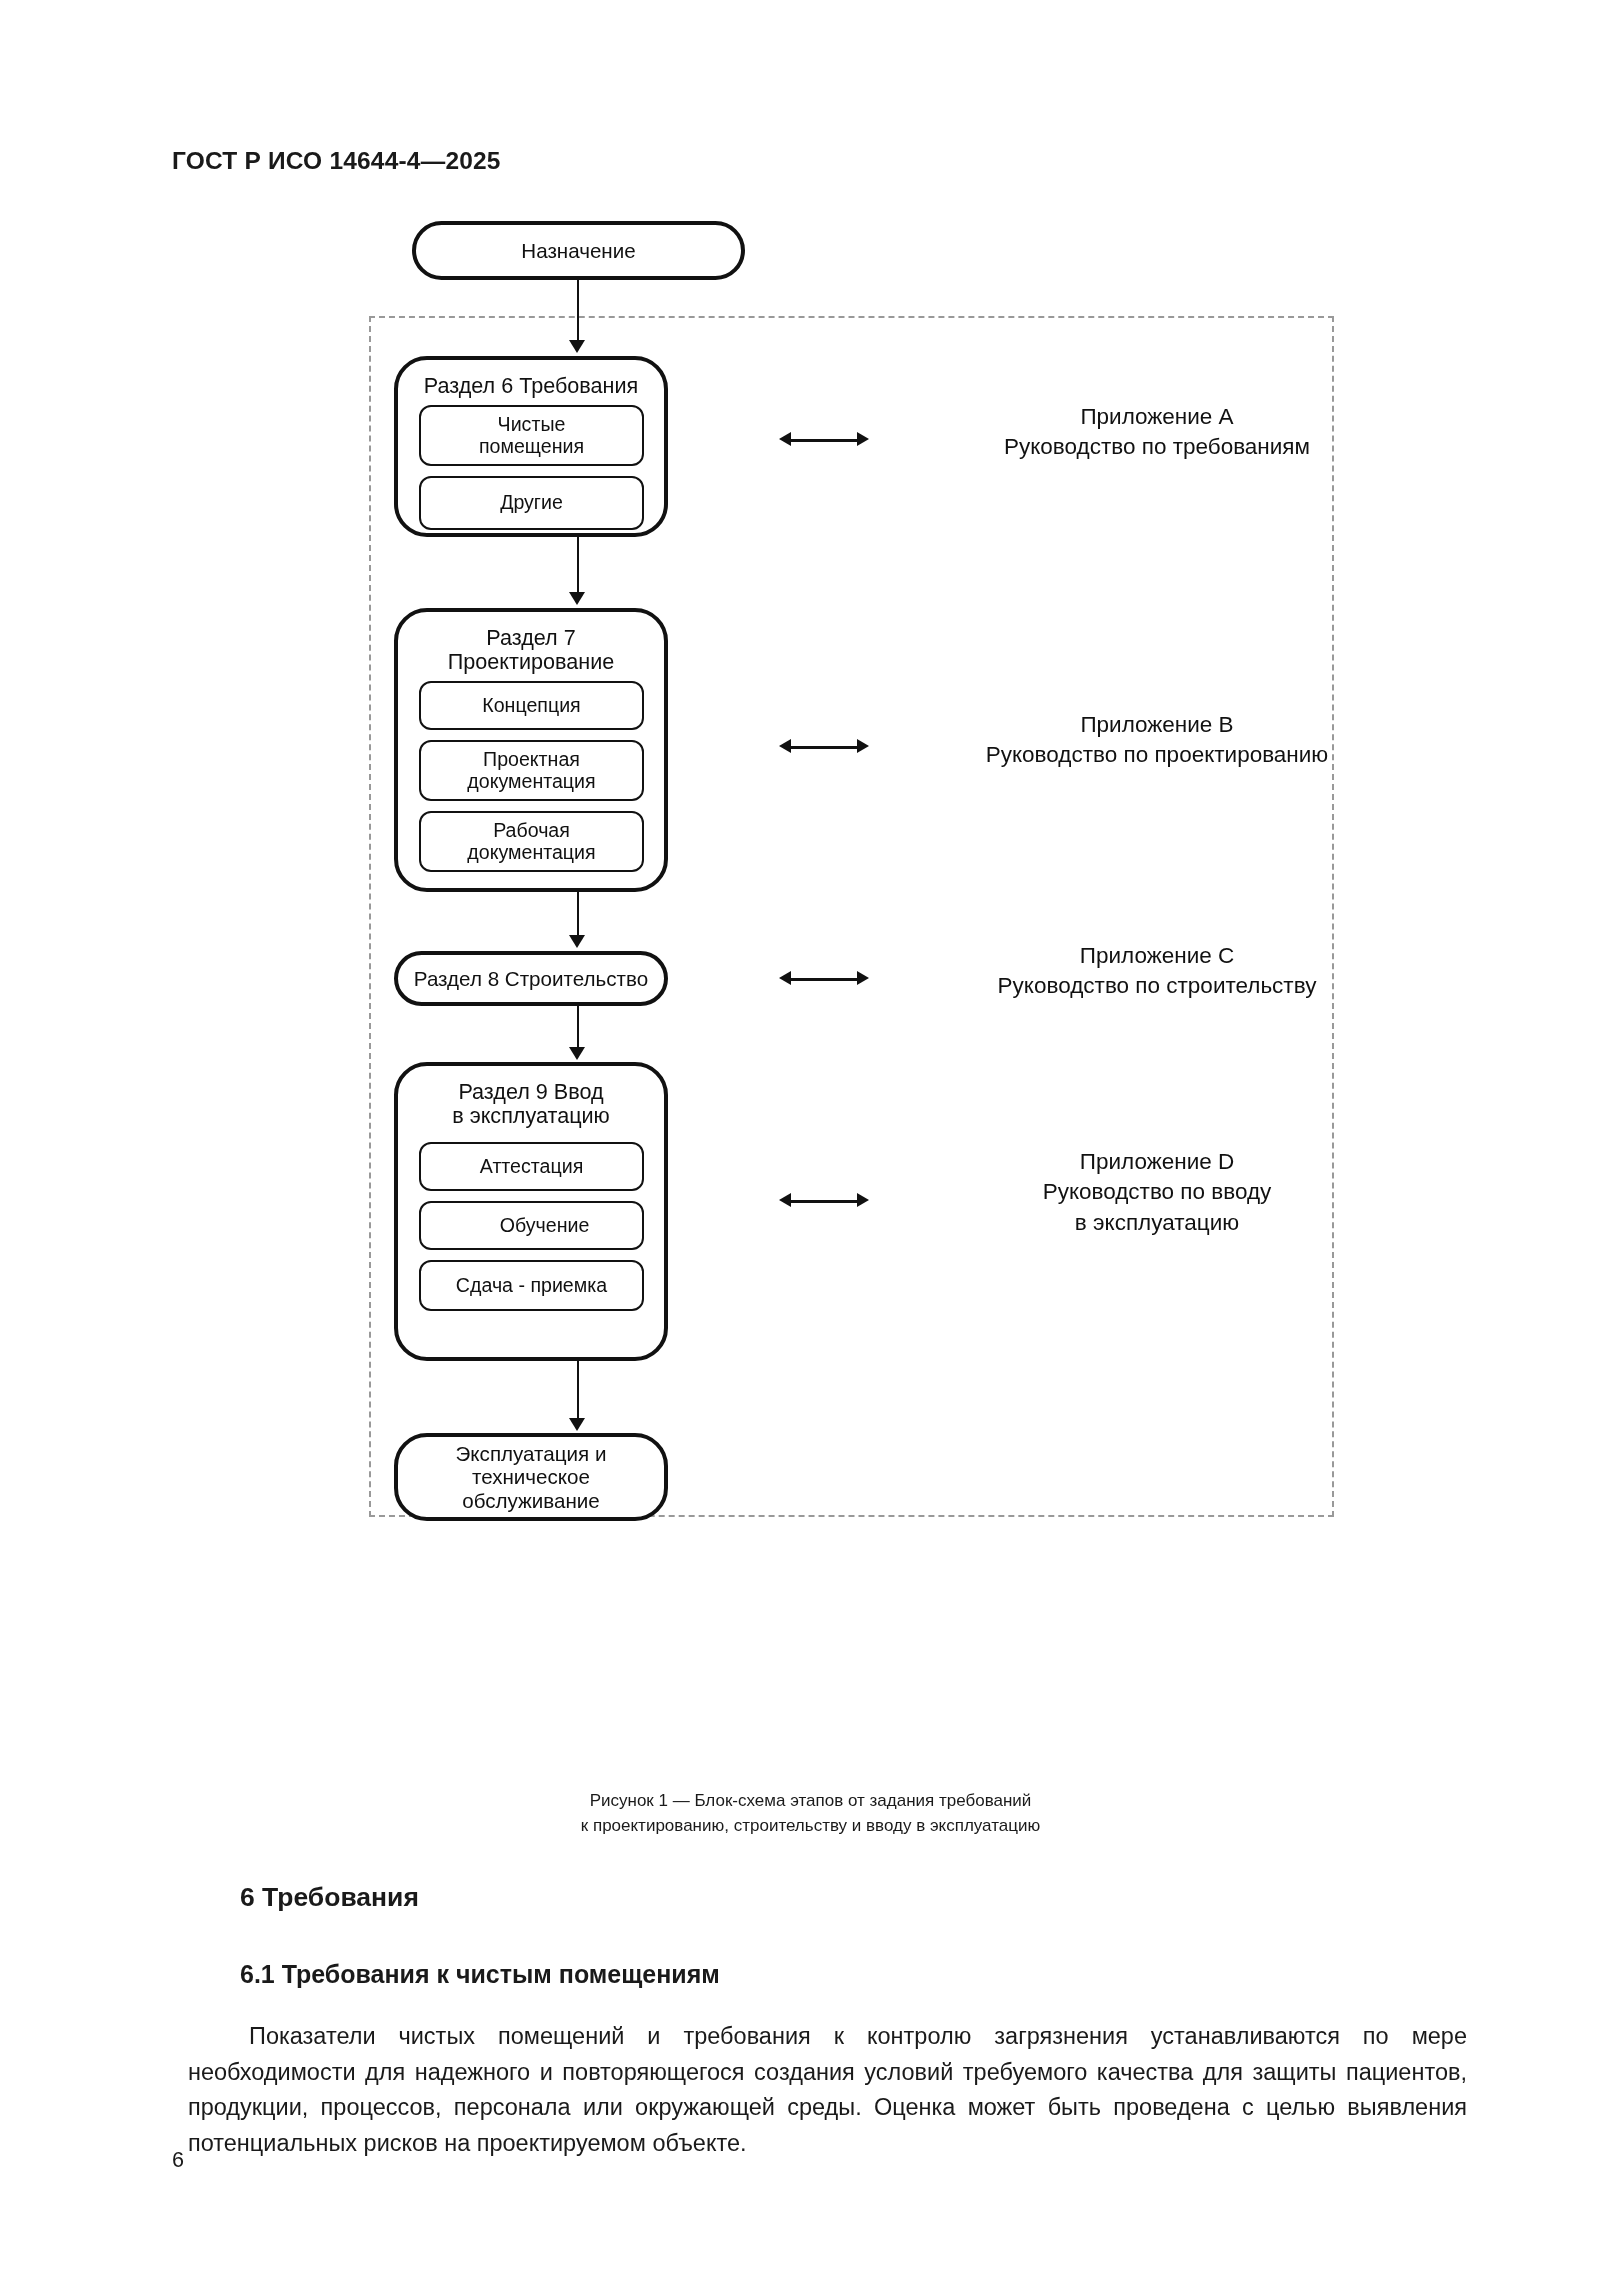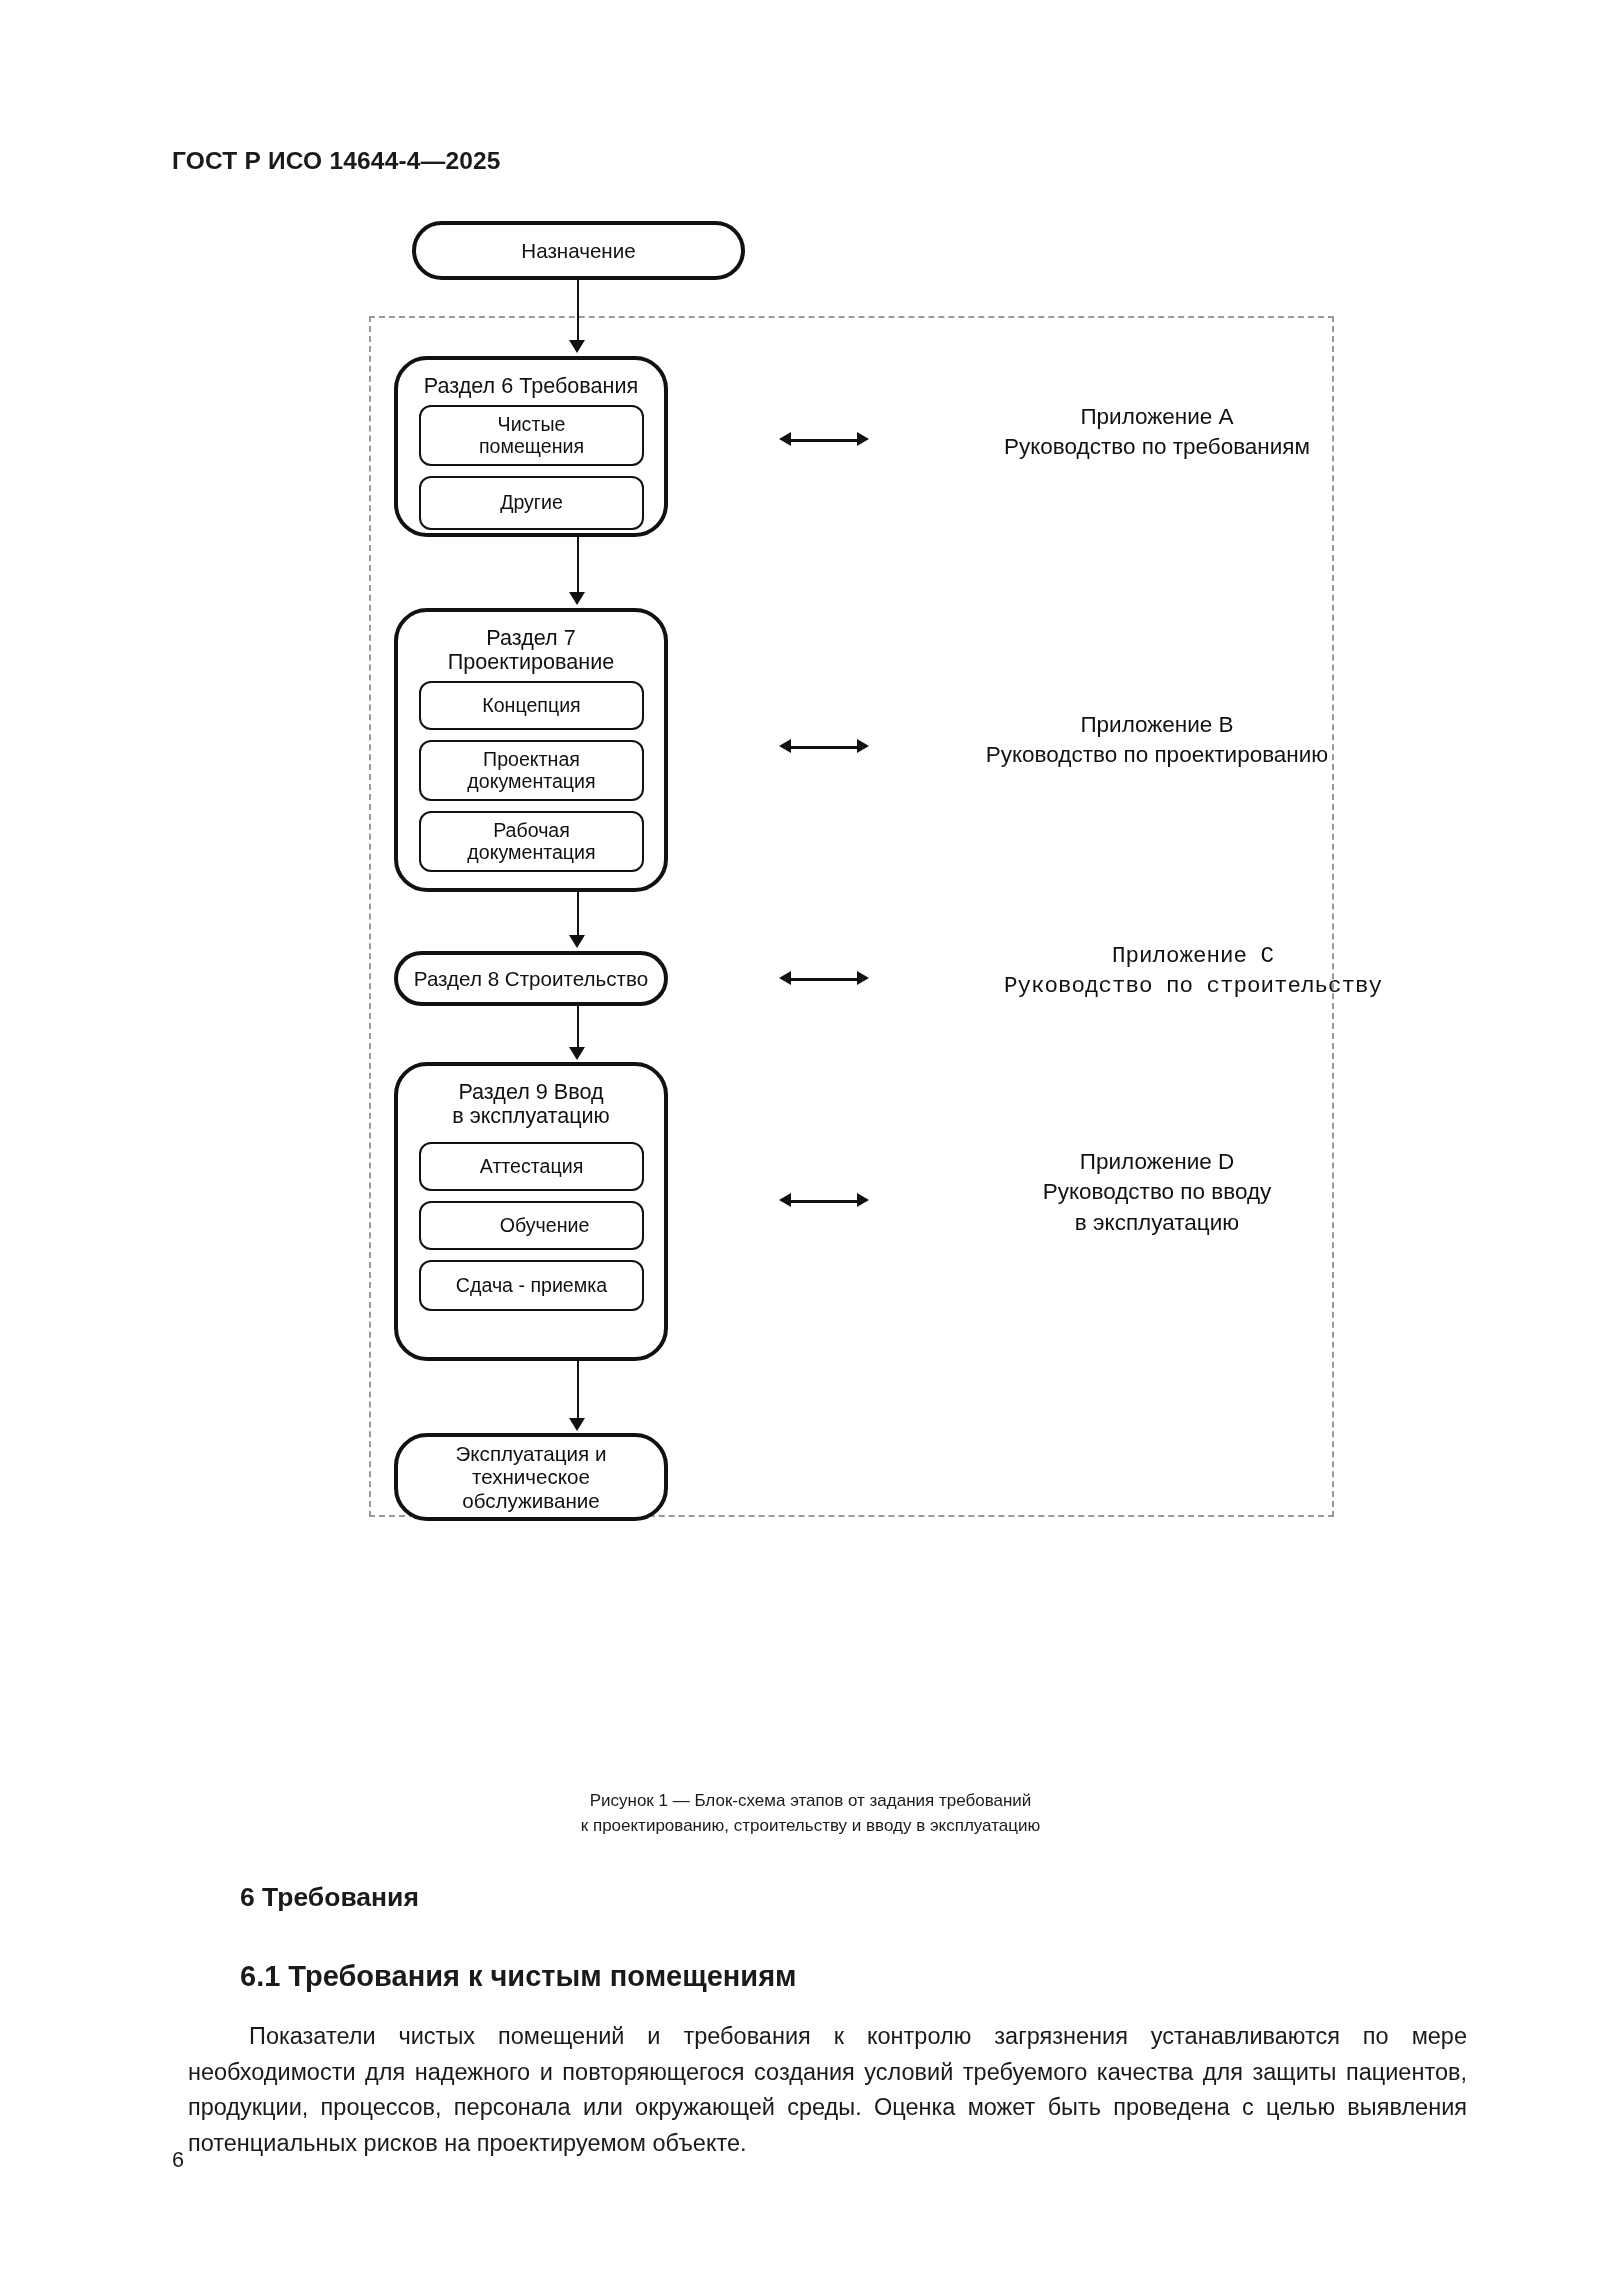--- a/index.html
+++ b/index.html
@@ -153,21 +153,21 @@
     position: absolute;
     left: 240px;
     top: 1882px;
     font-size: 26.5px;
     font-weight: bold;
   }
   .h2 {
     position: absolute;
     left: 240px;
     top: 1960px;
-    font-size: 29px;
+    font-size: 25px;
     font-weight: bold;
   }
   .body-par {
     position: absolute;
     left: 188px;
     top: 2019px;
     width: 1279px;
     font-size: 23.5px;
     line-height: 1.52;
     text-align: justify;
@@ -247,21 +247,21 @@
       <span class="head right"></span>
     </div>
     <div class="annex" style="left: 912px; top: 499px; width: 490px; white-space: pre-line;">Приложение В
 Руководство по проектированию</div>
 
     <div class="dbl-arrow" style="left:779px; top:758px; width:90px;">
       <span class="head left"></span>
       <span class="bar"></span>
       <span class="head right"></span>
     </div>
-    <div class="annex" style="left: 948px; top: 730px; width: 490px; white-space: pre-line; font-family: Liberation Mono, monospace;">Приложение С
+    <div class="annex" style="left: 912px; top: 730px; width: 490px; white-space: pre-line;">Приложение С
 Руководство по строительству</div>
 
     <div class="dbl-arrow" style="left:779px; top:980px; width:90px;">
       <span class="head left"></span>
       <span class="bar"></span>
       <span class="head right"></span>
     </div>
     <div class="annex" style="left: 912px; top: 936px; width: 490px; white-space: pre-line;">Приложение D
 Руководство по вводу
 в эксплуатацию</div>

